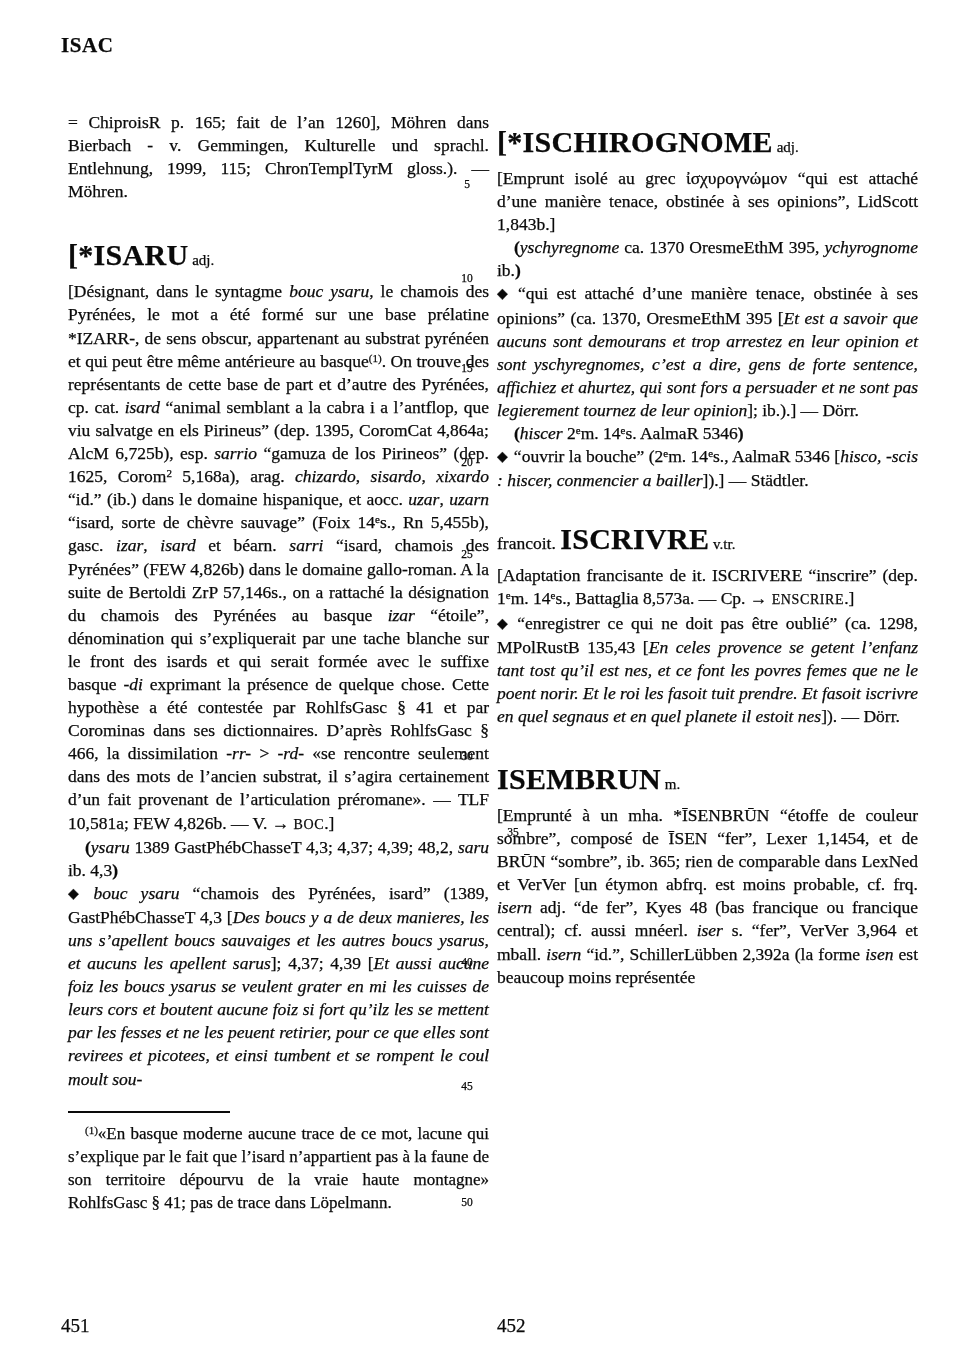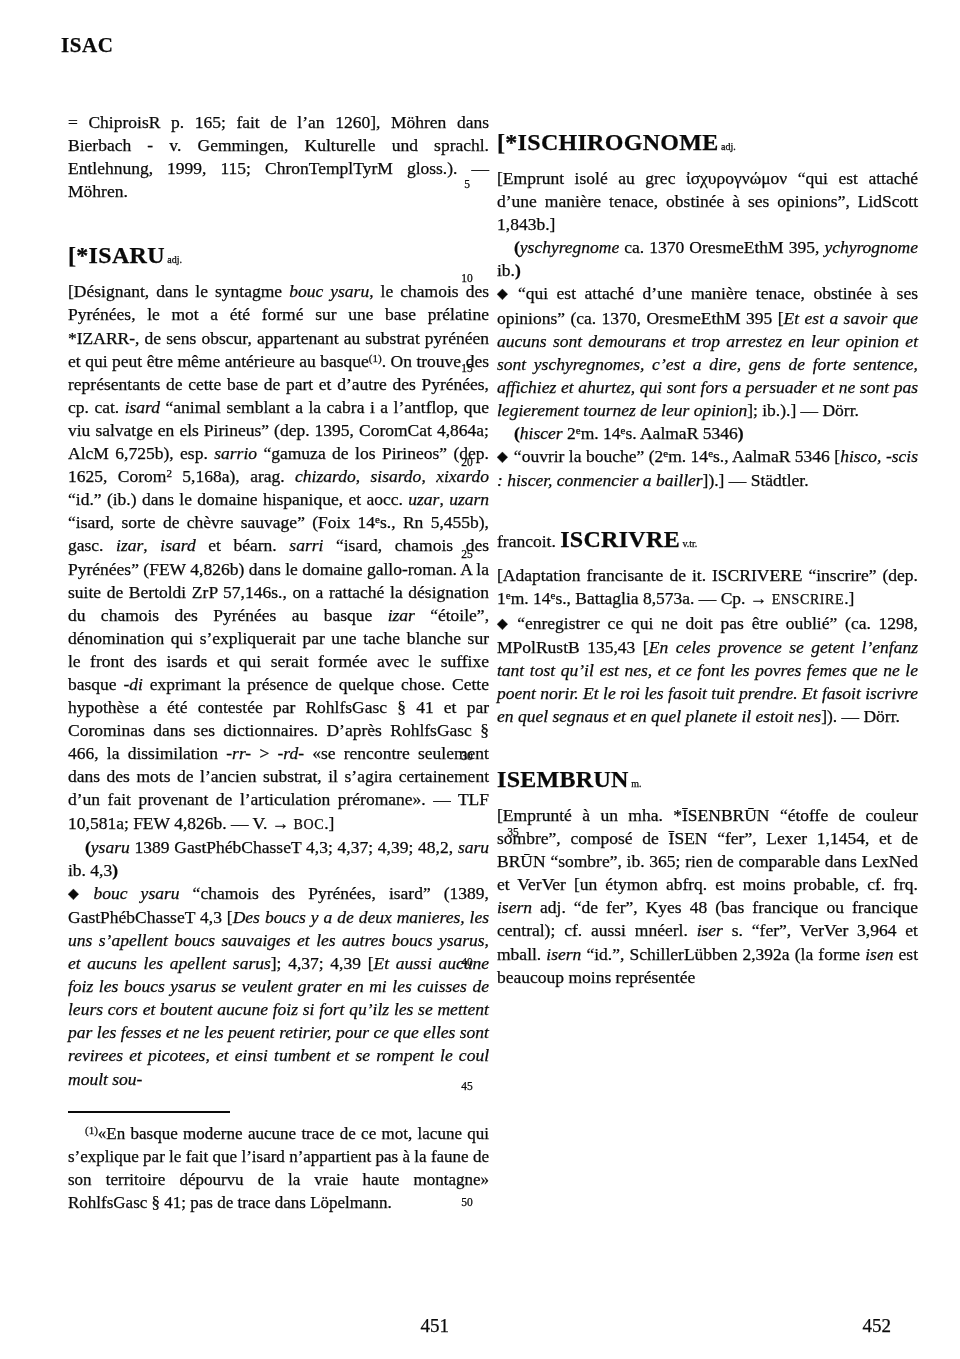--- a/index.html
+++ b/index.html
@@ -34,25 +34,25 @@
   .col-left{left:68px;margin-top:28px;}
   .col-right{left:497px;}
 
   .blk{margin:0;}
   .blk-head{
     margin:37px 0 5px 0;
     line-height:30px;
     text-align:left;
   }
   .seg-hw{
-    font-size:24px;
+    font-size:30px;
     font-weight:bold;
     letter-spacing:0.3px;
   }
-  .seg-pos{font-size:10px;}
+  .seg-pos{font-size:15px;}
   .seg-i{font-style:italic;}
   .seg-b{font-weight:bold;}
   .seg-sc{font-size:14px;letter-spacing:0.6px;}
   .seg-sup{
     font-size:11px;
     position:relative;
     top:-0.45em;
     line-height:0;
   }
   .seg-dia{
@@ -80,21 +80,21 @@
     left:455px;
     width:24px;
     text-align:center;
     font-size:11.5px;
     line-height:12px;
   }
   .pageno{
     position:absolute;
     top:1315px;
     font-size:19px;
-    text-align:right;
+    text-align:left;
   }
   .pageno-left{left:61px;width:388px;}
   .pageno-right{left:497px;width:394px;}
 </style>
 </head>
 <body>
 
 <div class="page" data-name="dictionary-page">
   <div class="running-head" data-name="running-head">ISAC</div>
   <div class="col col-left" data-name="left-column">

